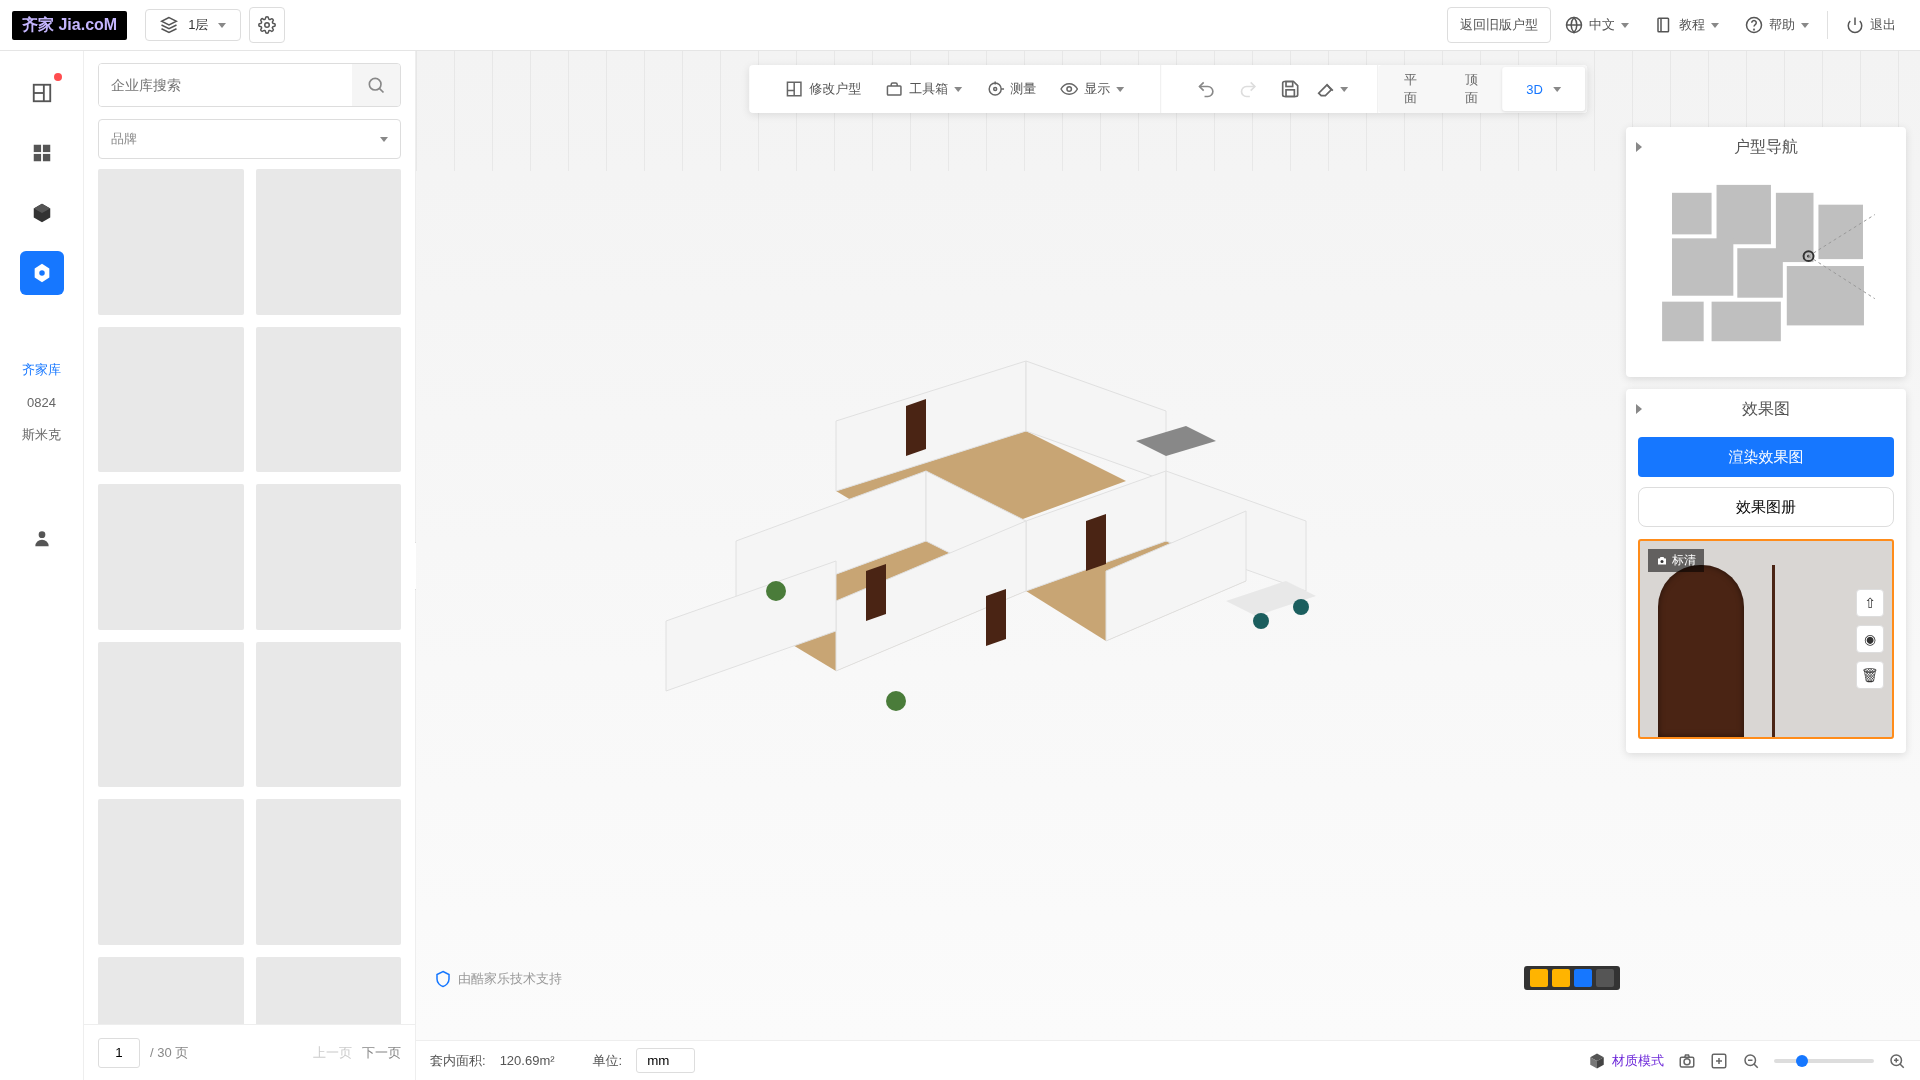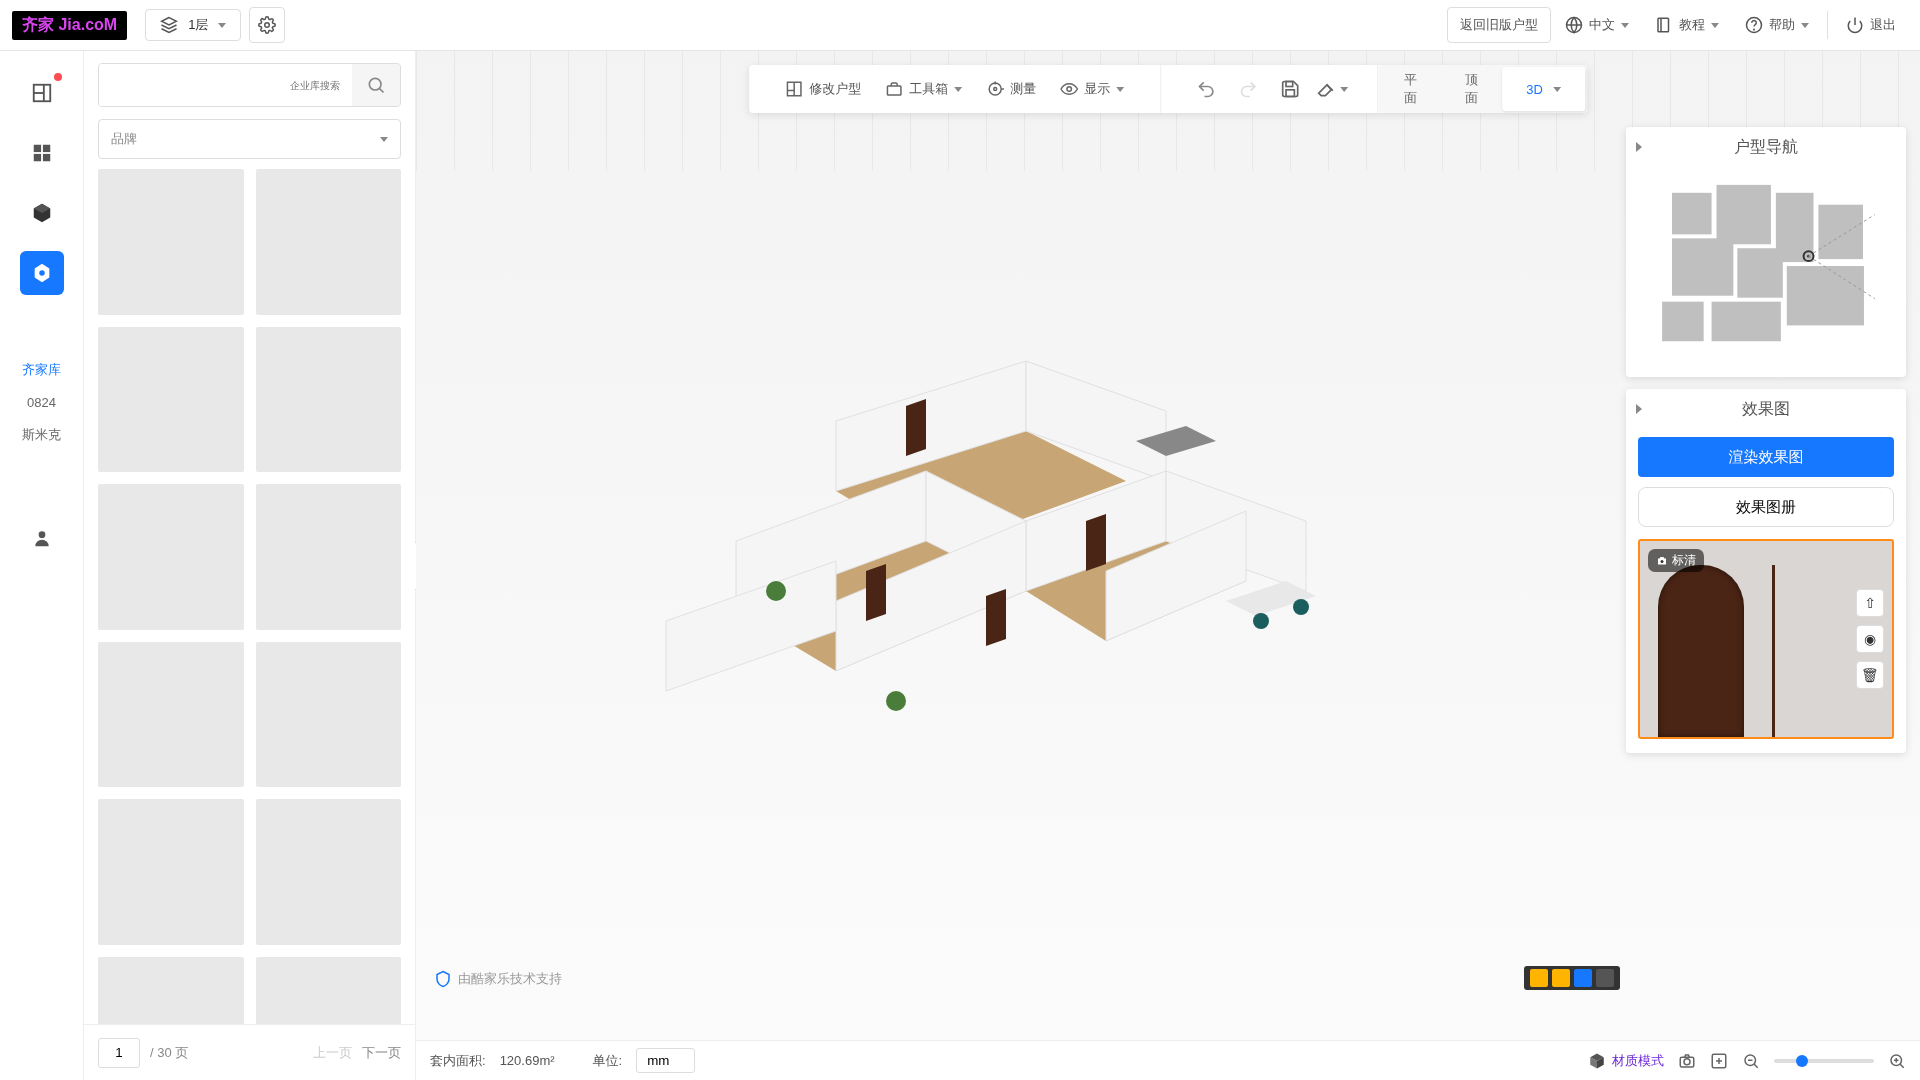--- a/index.html
+++ b/index.html
@@ -1,41 +1,41 @@
 <!DOCTYPE html>
 <html><head>
 <meta charset="utf-8">
 <style>
 * { box-sizing: border-box; margin: 0; padding: 0; }
 body { font-family: -apple-system, "Microsoft YaHei", sans-serif; font-size: 13px; color: #333; background: #f0f0f0; width: 1920px; height: 1080px; overflow: hidden; }
 
 
 .topbar { height: 51px; background: #fff; border-bottom: 1px solid #e5e5e5; display: flex; align-items: center; padding: 0 12px; }
-.logo { background: #000; color: #d946ef; padding: 4px 10px; font-weight: bold; font-size: 16px; border-radius: 2px; margin-right: 18px; }
+.logo { background: #000; color: #c4b5fd; padding: 4px 10px; font-weight: bold; font-size: 16px; border-radius: 2px; margin-right: 18px; }
 .floor-select { display: flex; align-items: center; gap: 10px; background: #fff; border: 1px solid #ddd; border-radius: 4px; padding: 6px 14px; margin-right: 8px; cursor: pointer; }
 .gear-btn { width: 36px; height: 36px; border: 1px solid #ddd; border-radius: 4px; display: flex; align-items: center; justify-content: center; cursor: pointer; }
 .topbar-spacer { flex: 1; }
 .topbar-right { display: flex; align-items: center; gap: 2px; }
 .top-btn { display: flex; align-items: center; gap: 6px; padding: 8px 12px; cursor: pointer; color: #555; border-radius: 4px; }
 .top-btn.boxed { border: 1px solid #ddd; }
 .divider-v { width: 1px; height: 28px; background: #e0e0e0; margin: 0 4px; }
 
 
 .left-rail { position: absolute; left: 0; top: 51px; bottom: 0; width: 84px; background: #fff; border-right: 1px solid #eee; display: flex; flex-direction: column; align-items: center; padding-top: 20px; gap: 16px; }
 .rail-item { width: 44px; height: 44px; display: flex; align-items: center; justify-content: center; border-radius: 6px; cursor: pointer; position: relative; }
 .rail-item.notif::after { content: ""; position: absolute; top: 2px; right: 2px; width: 8px; height: 8px; background: #ff4d4f; border-radius: 50%; }
 .rail-item.active { background: #1677ff; color: #fff; }
 .rail-label { font-size: 13px; color: #666; cursor: pointer; text-align: center; }
 .rail-label.active { color: #1677ff; }
 
 
 .lib-panel { position: absolute; left: 84px; top: 51px; bottom: 0; width: 332px; background: #fff; border-right: 1px solid #eee; display: flex; flex-direction: column; }
 .lib-search { padding: 12px 14px; }
 .search-wrap { display: flex; border: 1px solid #ddd; border-radius: 4px; overflow: hidden; height: 44px; }
-.search-wrap input { flex: 1; border: none; outline: none; padding: 0 12px; font-size: 10px; text-align: right; }
+.search-wrap input { flex: 1; border: none; outline: none; padding: 0 12px; font-size: 14px; }
 .search-btn { width: 48px; background: #f5f5f5; display: flex; align-items: center; justify-content: center; cursor: pointer; }
 .brand-select { margin: 0 14px 10px; border: 1px solid #ddd; border-radius: 4px; padding: 10px 12px; color: #888; display: flex; justify-content: space-between; align-items: center; cursor: pointer; }
 .lib-grid { flex: 1; overflow: auto; padding: 0 14px; display: grid; grid-template-columns: 1fr 1fr; gap: 12px; align-content: start; }
 .lib-tile { aspect-ratio: 1/1; background: #e8e8e8; border-radius: 2px; cursor: pointer; display:flex; align-items:center; justify-content:center; color:#999; font-size:11px; }
 .lib-pager { height: 56px; border-top: 1px solid #eee; display: flex; align-items: center; padding: 0 14px; gap: 10px; color: #888; }
 .lib-pager input { width: 42px; height: 30px; text-align: center; border: 1px solid #ddd; border-radius: 3px; }
 .lib-pager .pg-link { cursor: pointer; }
 .lib-pager .pg-link.disabled { color: #ccc; cursor: default; }
 .panel-collapse { position: absolute; right: -16px; top: 50%; transform: translateY(-50%); width: 16px; height: 48px; background: #fff; border: 1px solid #ddd; border-left: none; border-radius: 0 4px 4px 0; display: flex; align-items: center; justify-content: center; cursor: pointer; }
 
@@ -61,21 +61,21 @@
 .right-panels { position: absolute; right: 14px; top: 76px; width: 280px; display: flex; flex-direction: column; gap: 12px; }
 .panel { background: #fff; border-radius: 4px; box-shadow: 0 2px 8px rgba(0,0,0,0.12); }
 .panel-header { display: flex; align-items: center; justify-content: center; height: 40px; position: relative; font-size: 16px; color: #555; }
 .panel-header .collapse-left { position: absolute; left: 10px; cursor: pointer; color: #888; }
 .minimap { height: 210px; padding: 8px 14px 14px; }
 .minimap svg { width:100%; height:100%; }
 .effect-body { padding: 8px 12px 14px; }
 .btn-primary { width: 100%; height: 40px; background: #1677ff; color: #fff; border: none; border-radius: 4px; font-size: 15px; cursor: pointer; }
 .btn-secondary { width: 100%; height: 40px; background: #fff; border: 1px solid #ddd; border-radius: 8px; font-size: 15px; cursor: pointer; margin-top: 10px; }
 .render-thumb { margin-top: 12px; border: 2px solid #ff8c1a; border-radius: 3px; height: 200px; background: #d9d6d3; position: relative; overflow:hidden;}
-.render-thumb .tag { position: absolute; left: 8px; top: 8px; background: rgba(0,0,0,0.55); color: #fff; font-size: 12px; padding: 3px 8px; border-radius: 7px; display:flex; align-items:center; gap:4px;}
+.render-thumb .tag { position: absolute; left: 8px; top: 8px; background: rgba(0,0,0,0.55); color: #fff; font-size: 12px; padding: 3px 8px; border-radius: 0; display:flex; align-items:center; gap:4px;}
 .render-door { position:absolute; left:18px; top:24px; bottom:0; width:86px; background:#4a2414; border-radius:42px 42px 0 0; box-shadow: inset 0 0 6px rgba(0,0,0,0.5);}
 .render-line { position:absolute; left:132px; top:24px; bottom:0; width:3px; background:#4a2414;}
 .thumb-tools { position: absolute; right: 8px; top: 50%; transform: translateY(-50%); display: flex; flex-direction: column; gap: 8px; }
 .thumb-tool { width: 28px; height: 28px; background: #fff; border: 1px solid #ddd; border-radius: 4px; display: flex; align-items: center; justify-content: center; cursor: pointer; font-size: 14px;}
 
 
 .statusbar { position: absolute; left: 416px; right: 0; bottom: 0; height: 40px; background: #fff; border-top: 1px solid #eee; display: flex; align-items: center; padding: 0 14px; gap: 14px; color: #555; }
 .statusbar .unit-select { border: 1px solid #ddd; border-radius: 3px; padding: 4px 24px 4px 10px; appearance: none; background: #fff; }
 .statusbar .spacer { flex: 1; }
 .status-btn { display: flex; align-items: center; gap: 6px; cursor: pointer; color: #6d28d9; }

